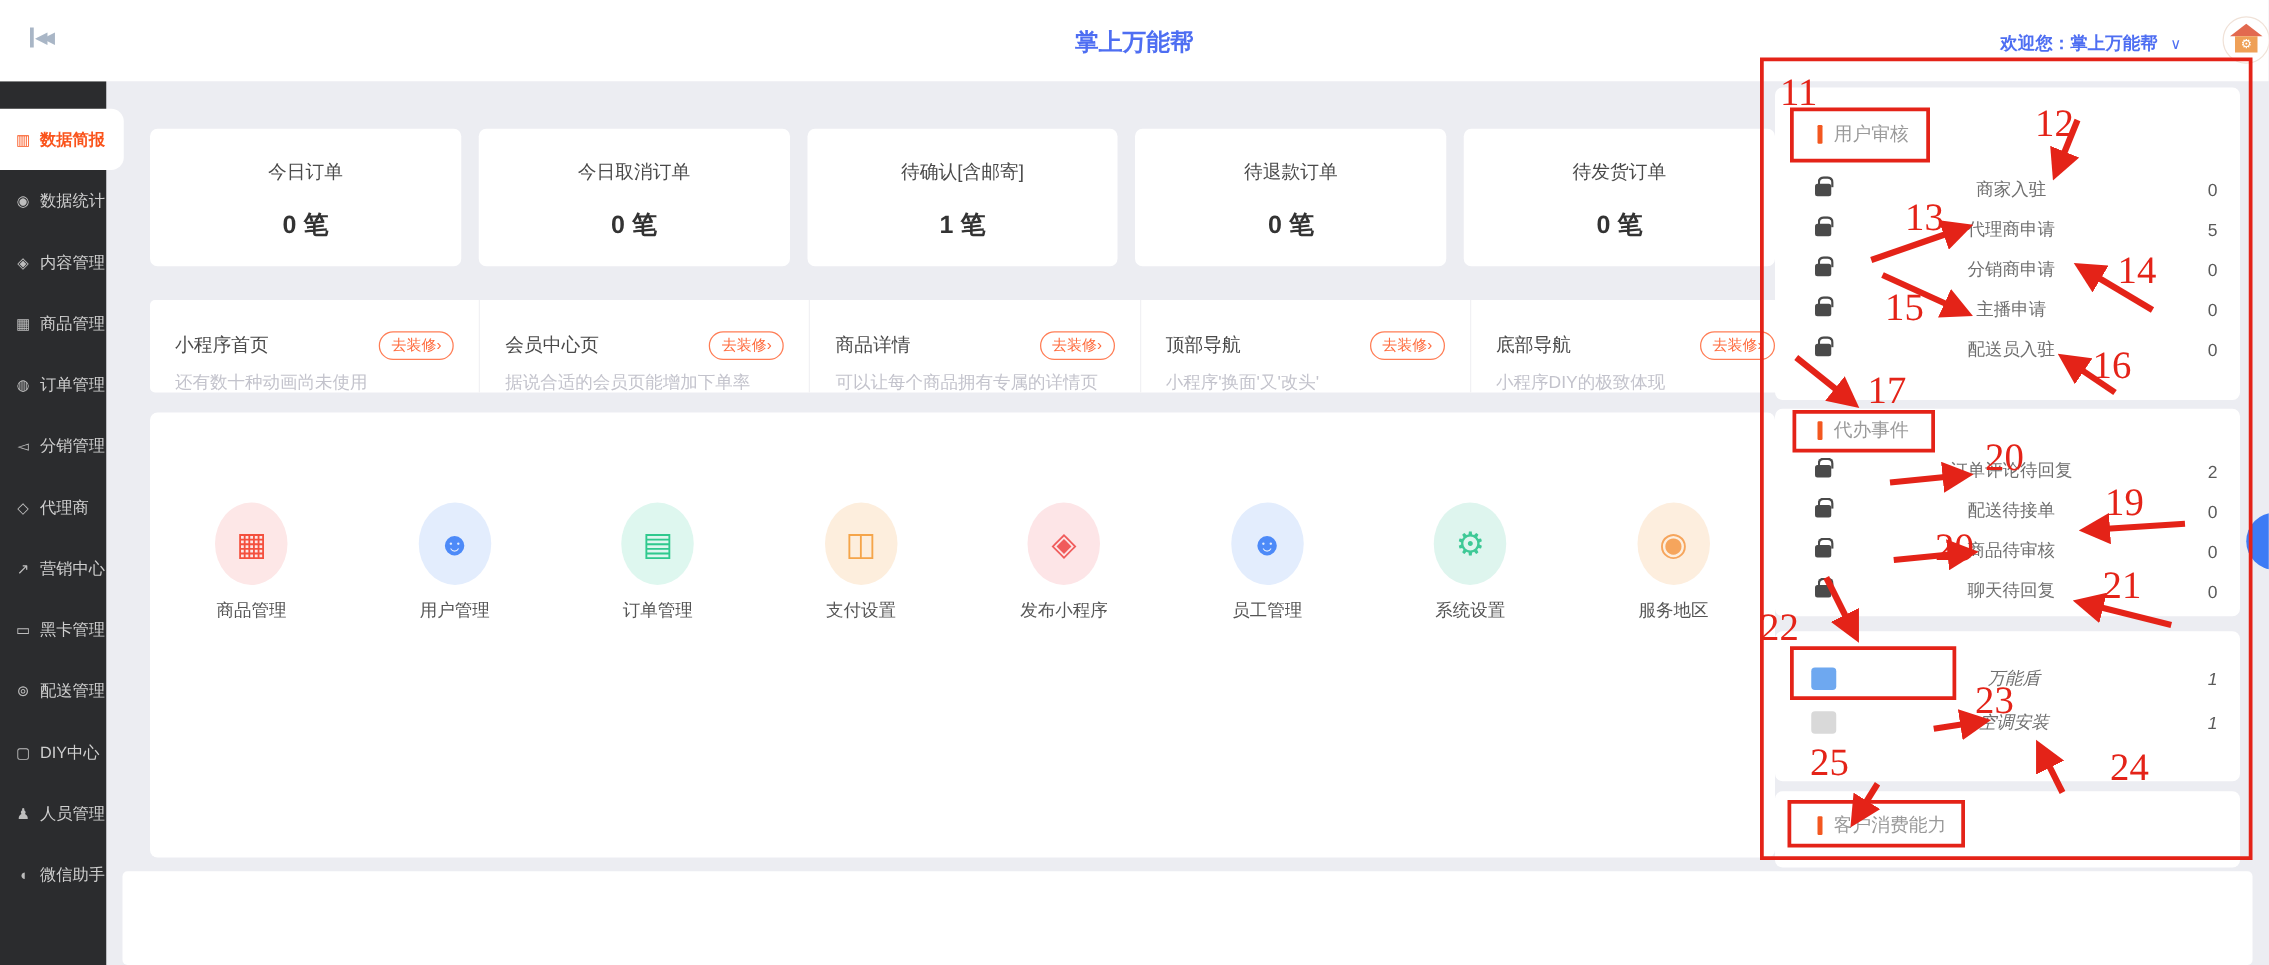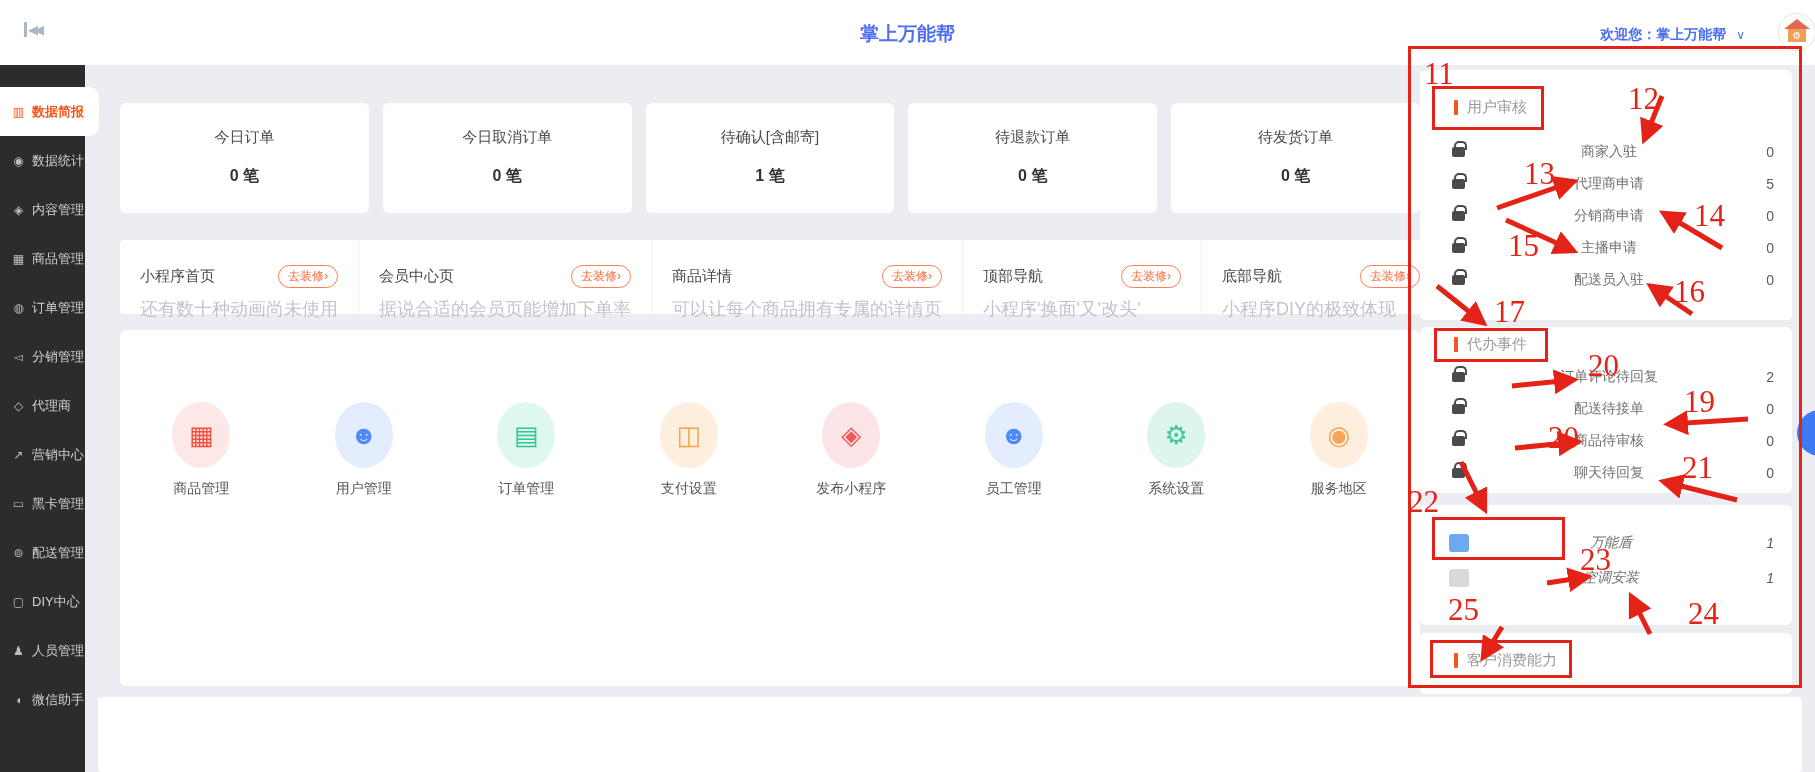--- a/index.html
+++ b/index.html
@@ -29,30 +29,30 @@
                color:#cfcfcf; font-size:13px; cursor:pointer; white-space:nowrap; }
   .side-item .si-icon { font-size:12px; width:15px; text-align:center; color:#bdbdbd; }
   .side-item.active { background:#ffffff; width:99px; border-radius:0 10px 10px 0; color:#fa541c; font-weight:bold; }
   .side-item.active .si-icon { color:#fa541c; }
   
   .main-bg { position:absolute; left:85px; top:65px; right:0; bottom:0; background:#ecedf2; }
   .bottom-band { position:absolute; left:98px; top:697px; width:1704px; height:75px; background:#fff; border-radius:4px; }
   .stats-row { position:absolute; left:120px; top:103px; width:1300px; height:110px; display:flex; gap:14px; z-index:1; }
   .stat-card { flex:1; background:#fff; border-radius:6px; text-align:center; }
   .stat-title { margin-top:25px; font-size:15px; color:#4a4a4a; }
-  .stat-value { margin-top:19px; font-size:16px; font-weight:bold; color:#333; }
+  .stat-value { margin-top:19px; font-size:20px; font-weight:bold; color:#333; }
   .deco-band { position:absolute; left:120px; top:240px; width:1320px; height:74px; background:#fff;
                border-radius:4px; display:flex; z-index:1; }
   .deco-card { flex:1; padding:12px 20px; border-right:1px solid #f1f1f4; }
   .deco-card:last-child { border-right:none; }
   .deco-top { display:flex; justify-content:space-between; align-items:center; margin-top:13px; }
   .deco-title { font-size:15px; color:#4a4a4a; }
   .deco-pill { border:1px solid #ff7d55; color:#ff6a3c; border-radius:13px; padding:2px 9px;
                font-size:12px; cursor:pointer; white-space:nowrap; }
-  .deco-desc { margin-top:9px; font-size:18px; color:#c3c3cc; white-space:nowrap; overflow:hidden; }
+  .deco-desc { margin-top:9px; font-size:14px; color:#c3c3cc; white-space:nowrap; overflow:hidden; }
   .big-card { position:absolute; left:120px; top:330px; width:1300px; height:356px; background:#fff; border-radius:6px; z-index:1; }
   .quick-row { display:flex; margin-top:72px; }
   .quick-item { flex:1; text-align:center; cursor:pointer; }
   .quick-bubble { width:58px; height:66px; border-radius:50%; margin:0 auto; font-size:26px;
                   display:flex; align-items:center; justify-content:center; }
   .quick-label { margin-top:12px; font-size:14px; color:#555; }
   
   .panel-card { position:absolute; left:1420px; width:372px; background:#fff; border-radius:6px; z-index:2; }
   .sec-head { display:flex; align-items:center; gap:9px; margin-left:34px; height:18px; }
   .sec-bar { width:4px; height:15px; background:#f3571f; border-radius:1px; }

